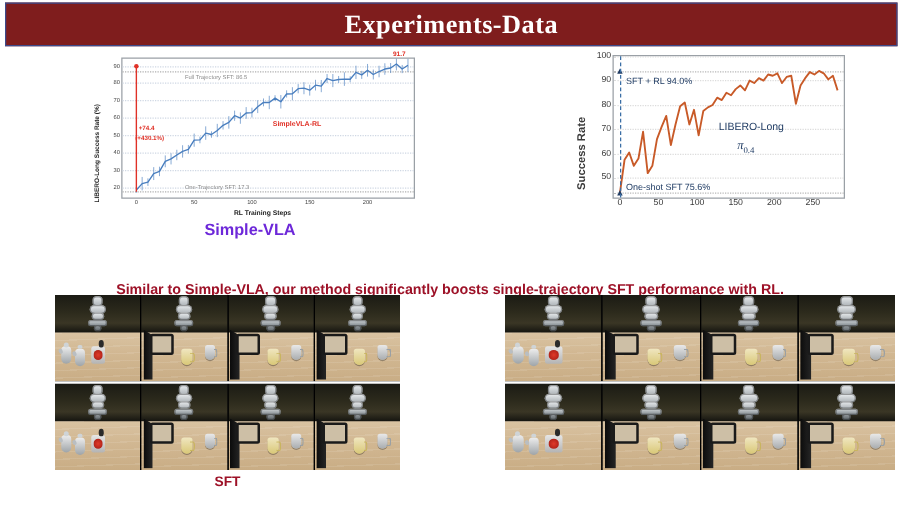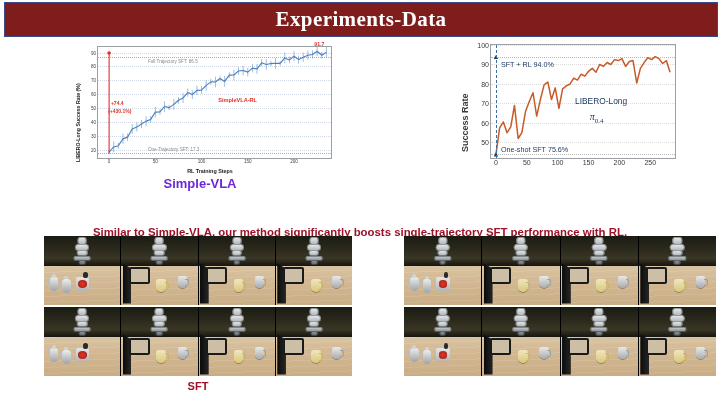--- a/index.html
+++ b/index.html
@@ -76,21 +76,21 @@
   .chart-right .caption-under{left:8px;bottom:-8px;font-size:14px;}
 
   
   .mid-caption{
     position:absolute;left:0;top:206px;width:720px;text-align:center;
     color:#9d1127;font-size:11.4px;font-weight:700;margin-top:20px;
   }
 
   
   .strip-wrap{position:absolute;top:236px;height:140px;}
-  .strip-left{left:44px;width:308px;}
+  .strip-left{left:44px;width:276px;}
   .strip-right{left:404px;width:312px;}
 
   .strip-row{position:relative;width:100%;height:69px;margin-bottom:2px;
              display:flex;overflow:hidden;background:#111;}
   .frame{position:relative;flex:1 1 0;height:100%;overflow:hidden;
          border-right:1px solid #000;}
   .frame:last-child{border-right:none;}
 
   .bg-wall{position:absolute;left:0;right:0;top:0;height:43%;
            background:linear-gradient(180deg,#1b1b14 0%,#2c2a1c 45%,#3a3625 75%,#151510 100%);}

